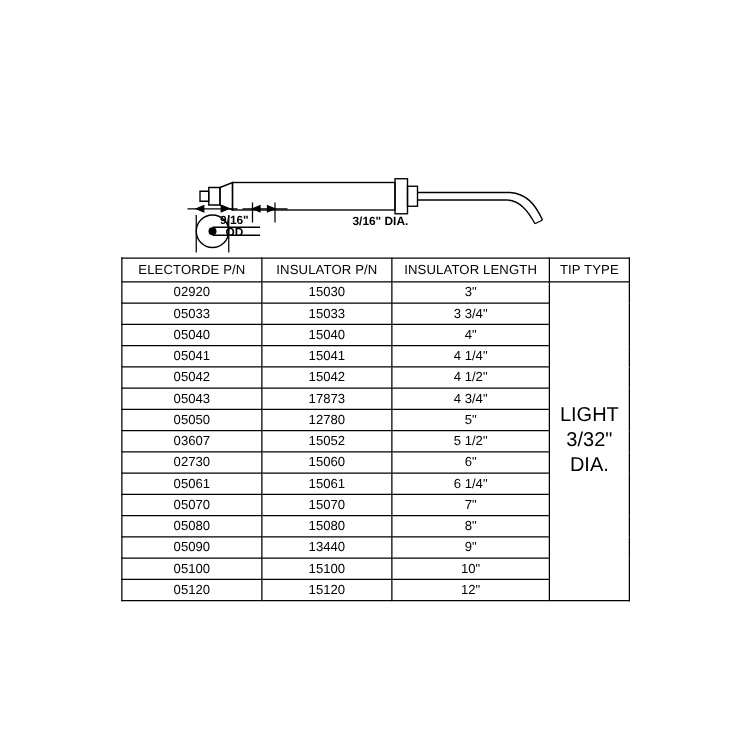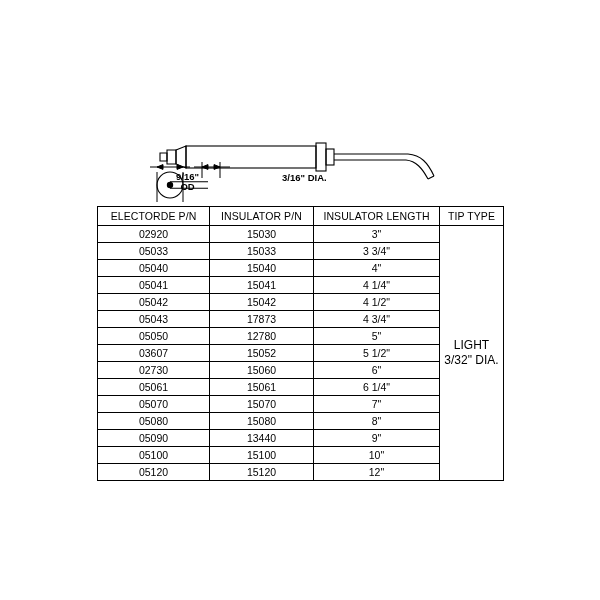--- a/index.html
+++ b/index.html
@@ -72,21 +72,21 @@
     font-size: 10.5px;
     font-weight: normal;
     height: 18px;
     letter-spacing: 0.1px;
   }
   col.c0 { width: 112px; }
   col.c1 { width: 104px; }
   col.c2 { width: 126px; }
   col.c3 { width: 64px; }
   td.tiptype {
-    font-size: 12px;
+    font-size: 16px;
     line-height: 1.25;
     vertical-align: middle;
   }
   td.tiptype .tt-line { display: block; }
   .cellval { display: block; }
 </style>
 </head>
 <body>
 
 <div id="stage">

